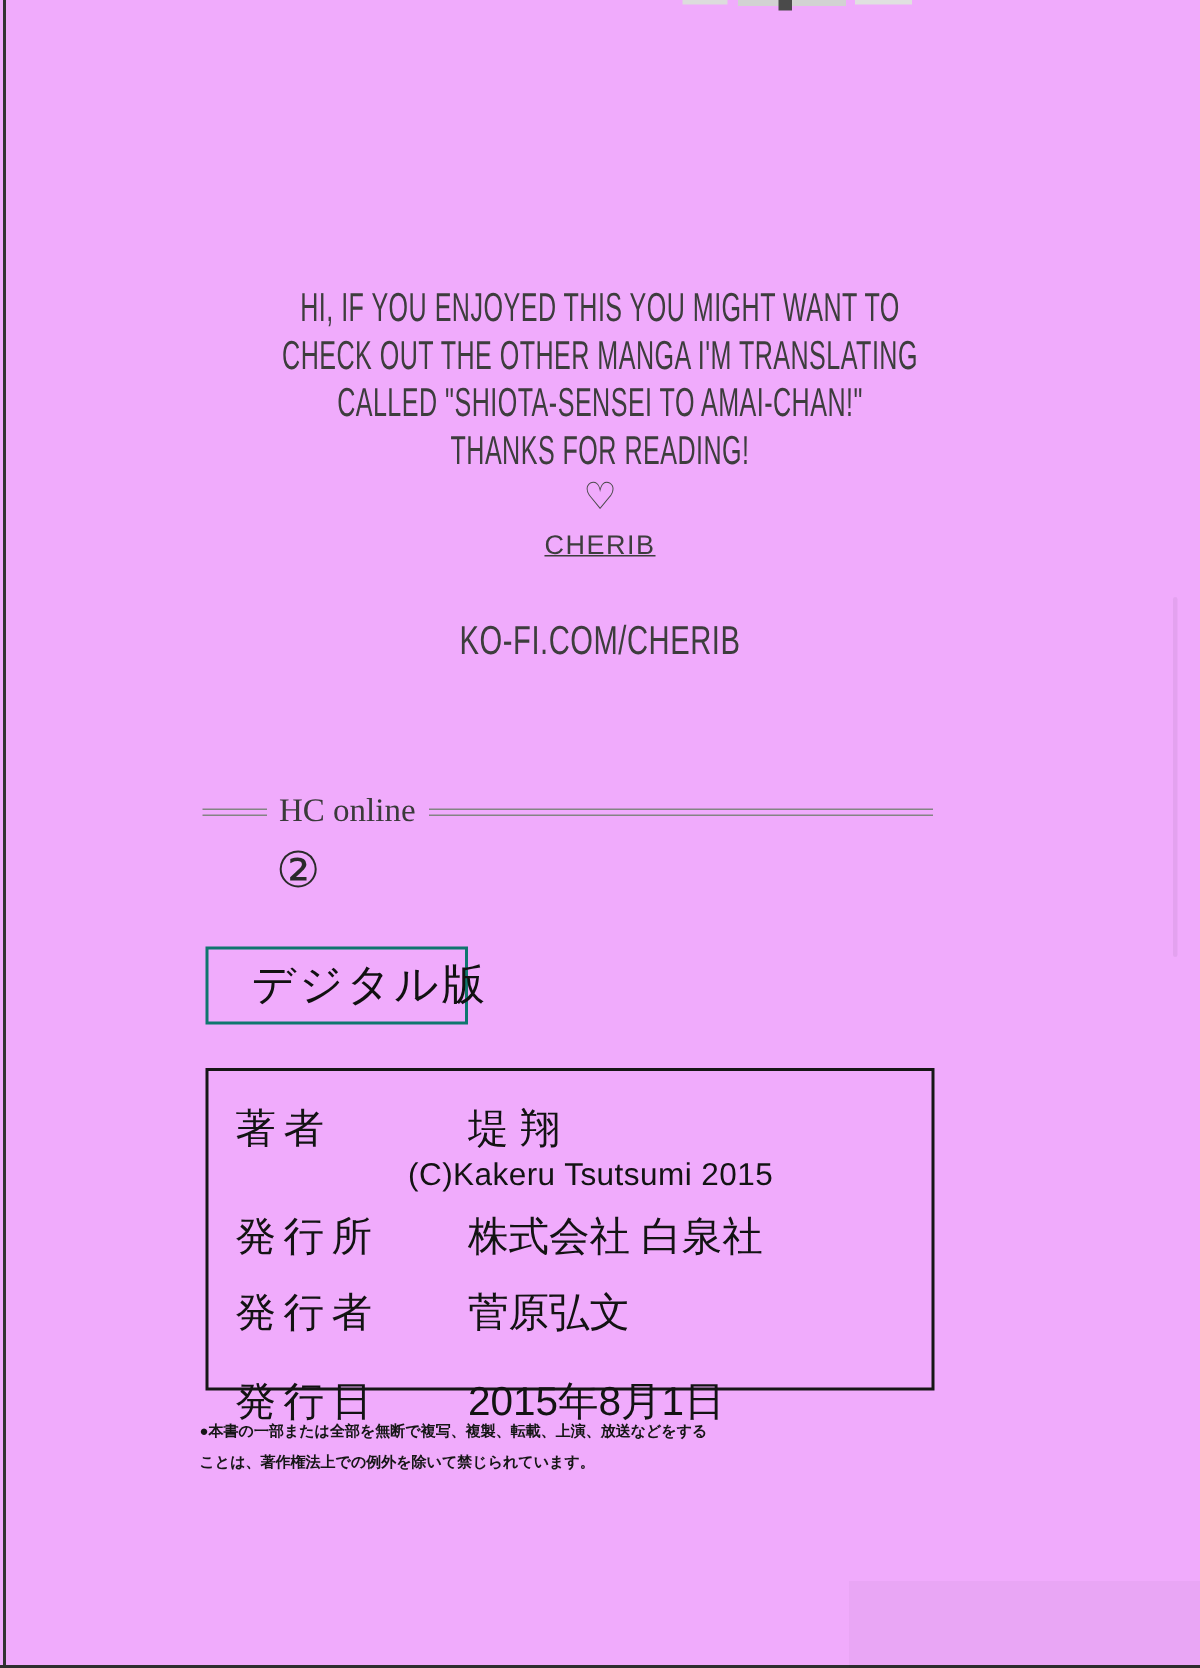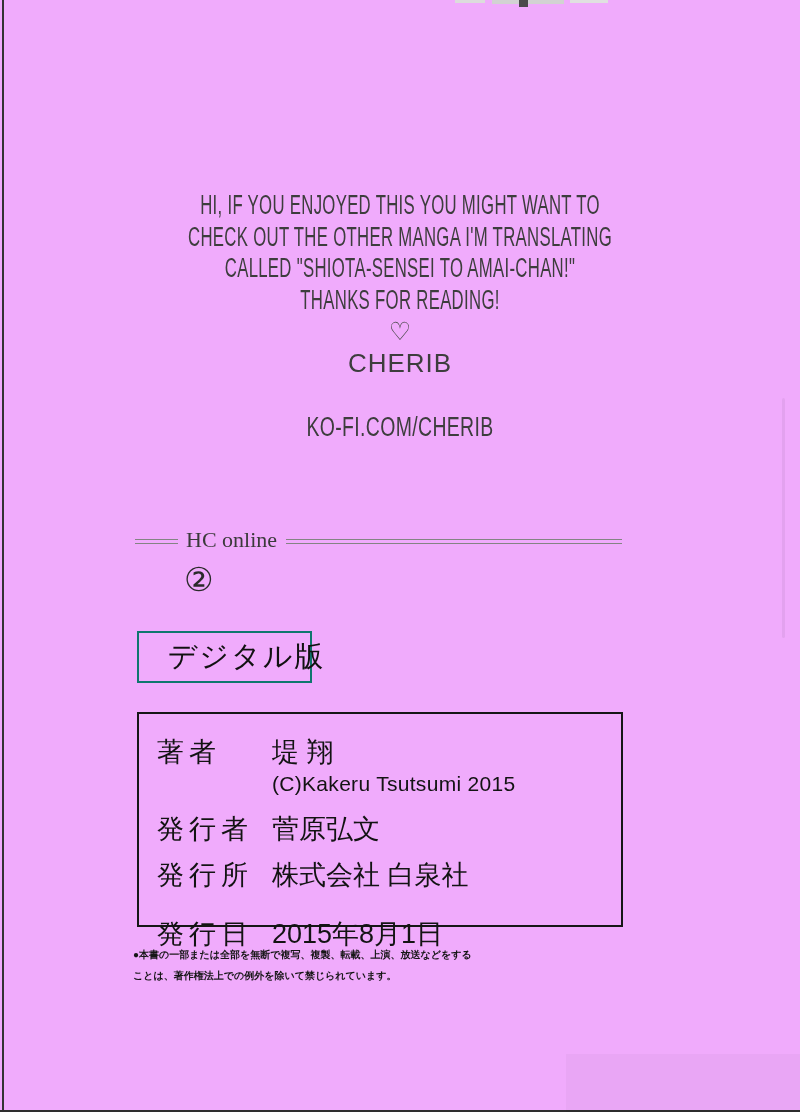--- a/index.html
+++ b/index.html
@@ -21,21 +21,21 @@
   .top-frag-3 { position:absolute; left:519px; top:0; width:9px;  height:7px; background:#4a4a4a; }
   .top-frag-4 { position:absolute; left:570px; top:0; width:38px; height:3px; background:#e0e0e0; }
   .scan-streak{ position:absolute; left:782px; top:398px; width:3px; height:240px; background:rgba(0,0,0,0.05); border-radius:2px; }
   .scan-tint  { position:absolute; left:566px; top:1054px; width:234px; height:58px; background:rgba(0,0,0,0.028); }
 
   
   .note-block { position:absolute; top:190px; left:0; width:800px; text-align:center; color:#3d3d3d; }
   .note-line  { font-size:27px; line-height:31.5px; white-space:nowrap;
                 transform:scaleX(0.62); transform-origin:50% 50%; letter-spacing:0.5px; }
   .heart      { font-size:25px; line-height:26px; margin-top:2px; color:#4a4a4a; }
-  .signature  { font-size:26px; line-height:30px; margin-top:4px; letter-spacing:1px; }
+  .signature  { font-size:18px; line-height:30px; margin-top:4px; letter-spacing:1px;text-decoration:underline; }
   .kofi       { font-size:27px; line-height:26px; margin-top:36px; white-space:nowrap;
                 transform:scaleX(0.72); transform-origin:50% 50%; letter-spacing:0.5px; }
 
   
   .divider { position:absolute; top:533px; left:135px; width:487px; height:16px;
              display:flex; align-items:center; }
   .dline   { height:5px; border-top:1.5px solid #848484; border-bottom:1.5px solid #848484; box-sizing:border-box; }
   .dline.short { width:43px; }
   .dline.long  { flex:1; }
   .divider-label { font-family:"Liberation Serif", serif; font-size:22px; color:#3a3a3a;
@@ -49,21 +49,21 @@
   
   .edition-box { position:absolute; left:137px; top:631px; width:175px; height:52px;
                  border:2px solid #0f766e; box-sizing:border-box;
                  display:flex; align-items:center; justify-content:center;
                  font-size:29px; letter-spacing:2px; color:#111; white-space:nowrap;padding-left:44px; }
 
   
   .info-box { position:absolute; left:137px; top:712px; width:486px; height:215px;
               border:2.5px solid #161616; box-sizing:border-box;
               padding:20px 0 0 18px; color:#131313; }
-  .info-row   { display:flex; align-items:flex-end; }
+  .info-row   { display:flex; align-items:flex-end;gap:40px; }
   .info-label { width:115px; font-size:27px; letter-spacing:5px; white-space:nowrap; flex:none; }
   .info-value { font-size:27px; white-space:nowrap; }
   .info-note  { font-size:21px; margin-left:115px; margin-top:2px; letter-spacing:0.3px; white-space:nowrap; }
   .row-author    { margin-top:0; }
   .row-publisher { margin-top:15px; }
   .row-company   { margin-top:10px; }
   .row-date      { margin-top:23px; }
 
   
   .legal { position:absolute; left:133px; top:945px; width:540px;
@@ -107,27 +107,27 @@
   <div class="edition-box">
     <span>デジタル版</span>
   </div>
 
   <div class="info-box">
     <div class="info-row row-author">
       <div class="info-label">著者</div>
       <div class="info-value">堤 翔</div>
     </div>
     <div class="info-note">(C)Kakeru Tsutsumi 2015</div>
+    <div class="info-row row-company">
+      <div class="info-label">発行所</div>
+      <div class="info-value">株式会社 白泉社</div>
+    </div>
     <div class="info-row row-publisher">
       <div class="info-label">発行者</div>
       <div class="info-value">菅原弘文</div>
-    </div>
-    <div class="info-row row-company">
-      <div class="info-label">発行所</div>
-      <div class="info-value">株式会社 白泉社</div>
     </div>
     <div class="info-row row-date">
       <div class="info-label">発行日</div>
       <div class="info-value">2015年8月1日</div>
     </div>
   </div>
 
   <div class="legal">
     <div class="legal-line">●本書の一部または全部を無断で複写、複製、転載、上演、放送などをする</div>
     <div class="legal-line">ことは、著作権法上での例外を除いて禁じられています。</div>

